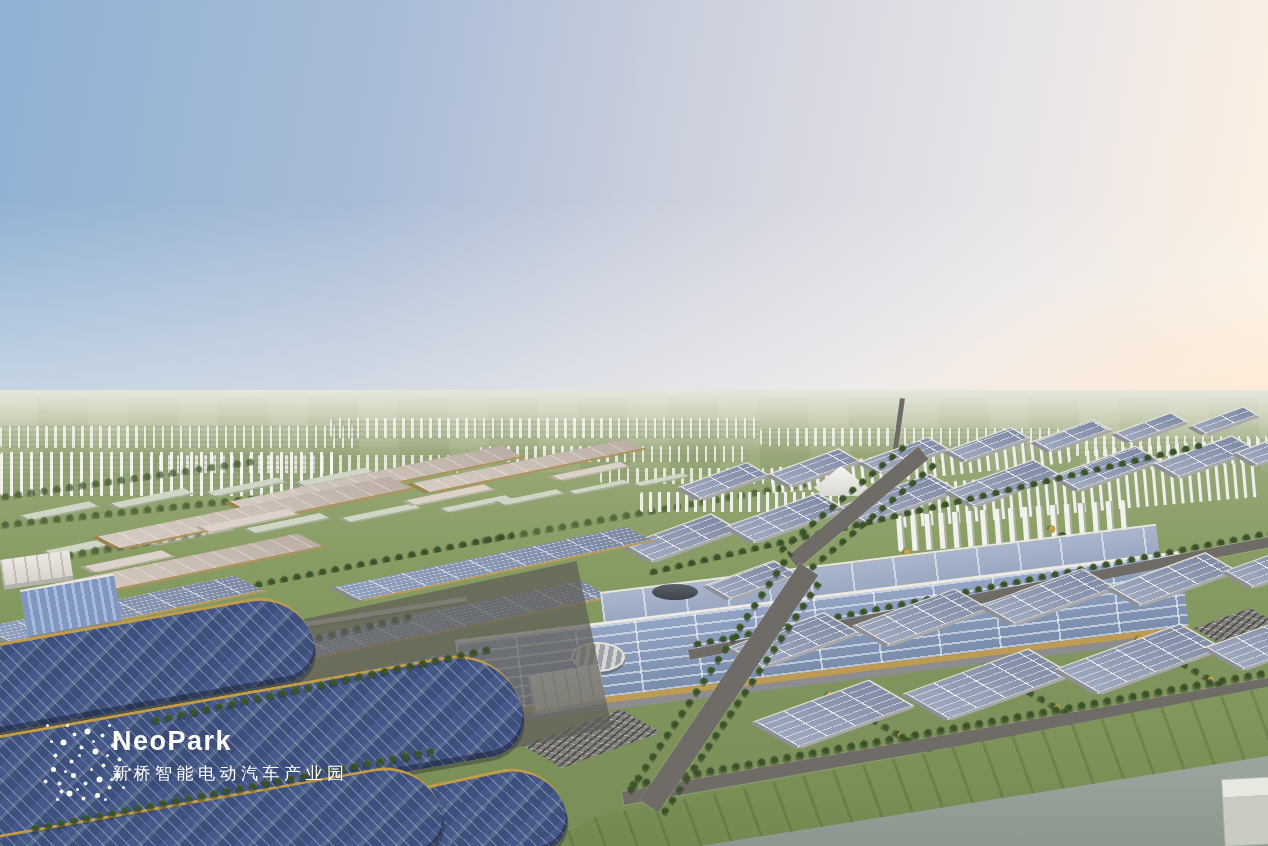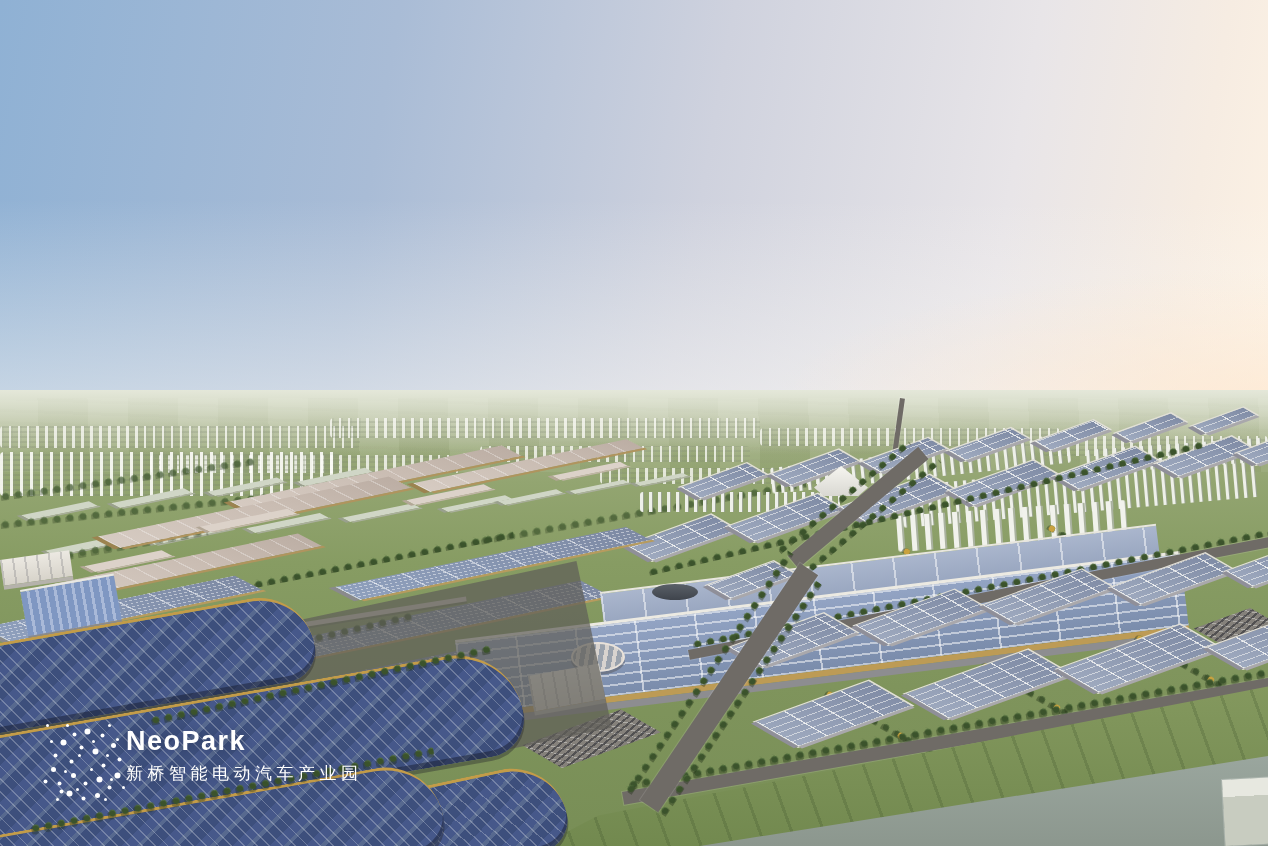--- a/index.html
+++ b/index.html
@@ -125,21 +125,21 @@
       40px 6px 0 1.5px #fff,55px 10px 0 .5px #fff,66px 20px 0 1px #fff,72px 34px 0 .5px #fff,
       70px 50px 0 1.5px #fff,62px 62px 0 .5px #fff,50px 70px 0 1px #fff,36px 73px 0 .5px #fff,
       22px 68px 0 1.5px #fff,12px 58px 0 .5px #fff,6px 44px 0 1px #fff,8px 30px 0 .5px #fff,
       16px 17px 0 1.5px #fff,27px 9px 0 .5px #fff,34px 22px 0 .5px #fff,48px 26px 0 1.5px #fff,
       56px 40px 0 .5px #fff,52px 54px 0 1.5px #fff,38px 58px 0 .5px #fff,26px 50px 0 1px #fff,
       24px 36px 0 .5px #fff,32px 30px 0 0 #fff,44px 44px 0 0 #fff,60px 30px 0 0 #fff,
       18px 46px 0 0 #fff,46px 16px 0 0 #fff,30px 64px 0 0 #fff,64px 54px 0 0 #fff,
       14px 66px 0 .5px #fff,70px 14px 0 0 #fff,4px 16px 0 0 #fff,76px 62px 0 0 #fff,
       58px 74px 0 0 #fff,10px 74px 0 0 #fff,82px 44px 0 0 #fff,-2px 56px 0 .5px #fff,
       20px 0 0 0 #fff,62px 0 0 0 #fff;}
-  .logo-text{position:absolute;left:82px;top:14px;}
+  .logo-text{position:absolute;left:68px;top:14px;}
   .brand{font-weight:700;font-size:27px;line-height:1;letter-spacing:1.5px;
     text-shadow:0 1px 8px rgba(25,35,60,.4);}
   .sub{margin-top:10px;font-weight:400;font-size:17px;line-height:1;letter-spacing:4.5px;
     text-shadow:0 1px 8px rgba(25,35,60,.4);white-space:nowrap;}
 </style>
 </head>
 <body>
 
 <div class="scene">
 

